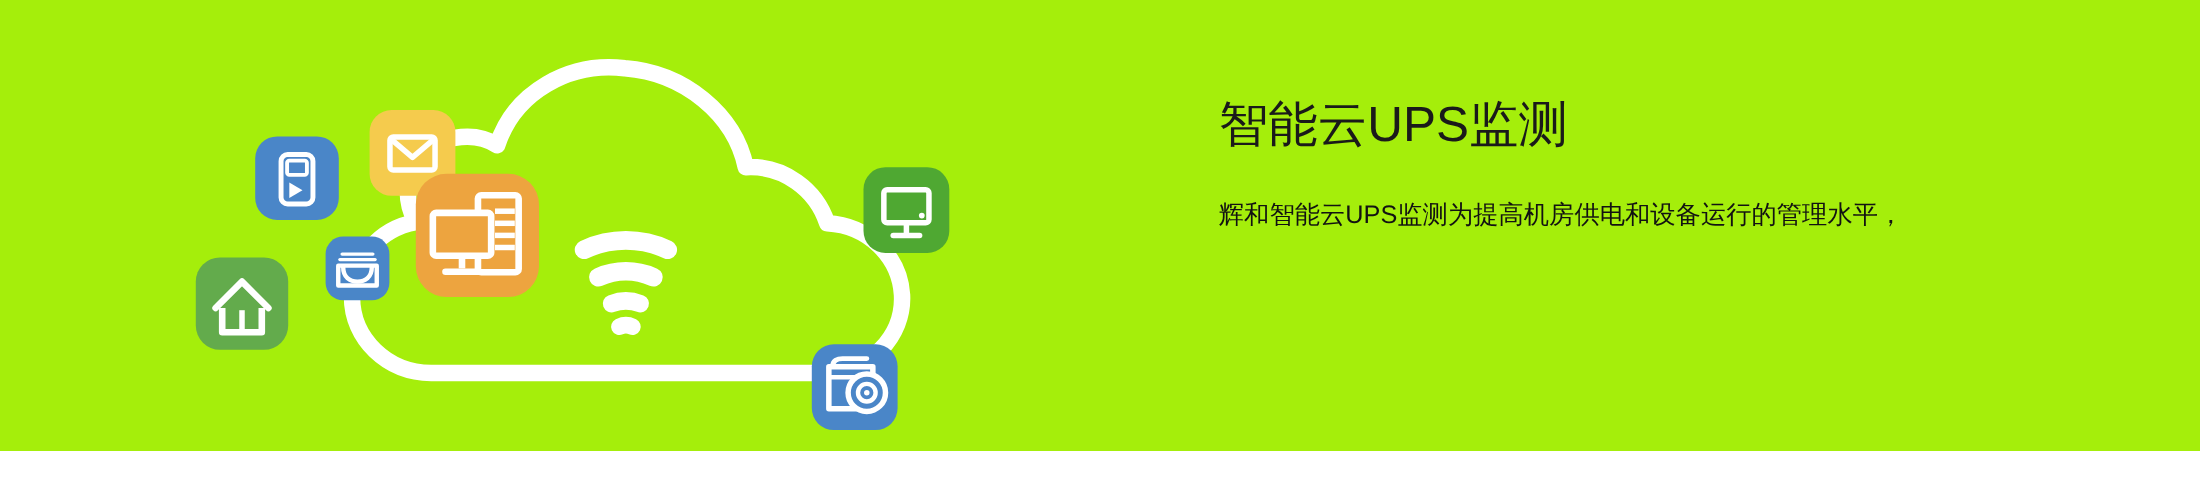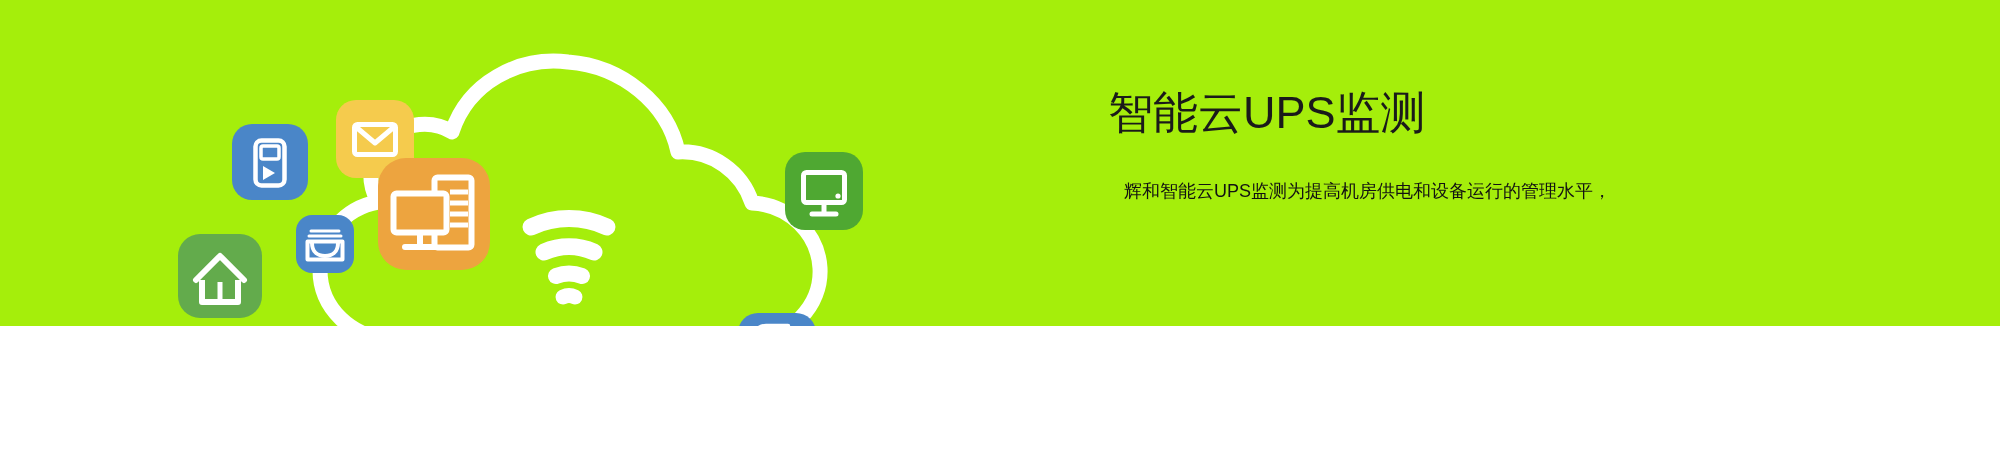--- a/index.html
+++ b/index.html
@@ -8,21 +8,21 @@
   }
   body {
     width: 2000px;
     height: 450px;
     overflow: hidden;
     font-family: "Liberation Sans", "DejaVu Sans", sans-serif;
   }
   #banner {
     position: relative;
     width: 2000px;
-    height: 326px;
+    height: 410px;
     background: #a5ee0b;
     overflow: hidden;
   }
 
   
   #illustration {
     position: absolute;
     left: 0;
     top: 0;
     width: 1060px;
@@ -49,25 +49,24 @@
     font-weight: 400;
     color: #1a1a1a;
     letter-spacing: 0px;
     margin: 0;
     white-space: nowrap;
   }
   #description {
     margin-top: 38px;
   }
   .desc-line {
-    font-size: 18px;
+    font-size: 23px;
     line-height: 1.62;
     color: #121212;
     white-space: nowrap;
-    margin-left: 16px;
   }
 </style>
 </head>
 <body>
 
 <div id="banner">
 
   <div id="illustration">
     <svg viewBox="0 0 1060 450" xmlns="http://www.w3.org/2000/svg">
 

